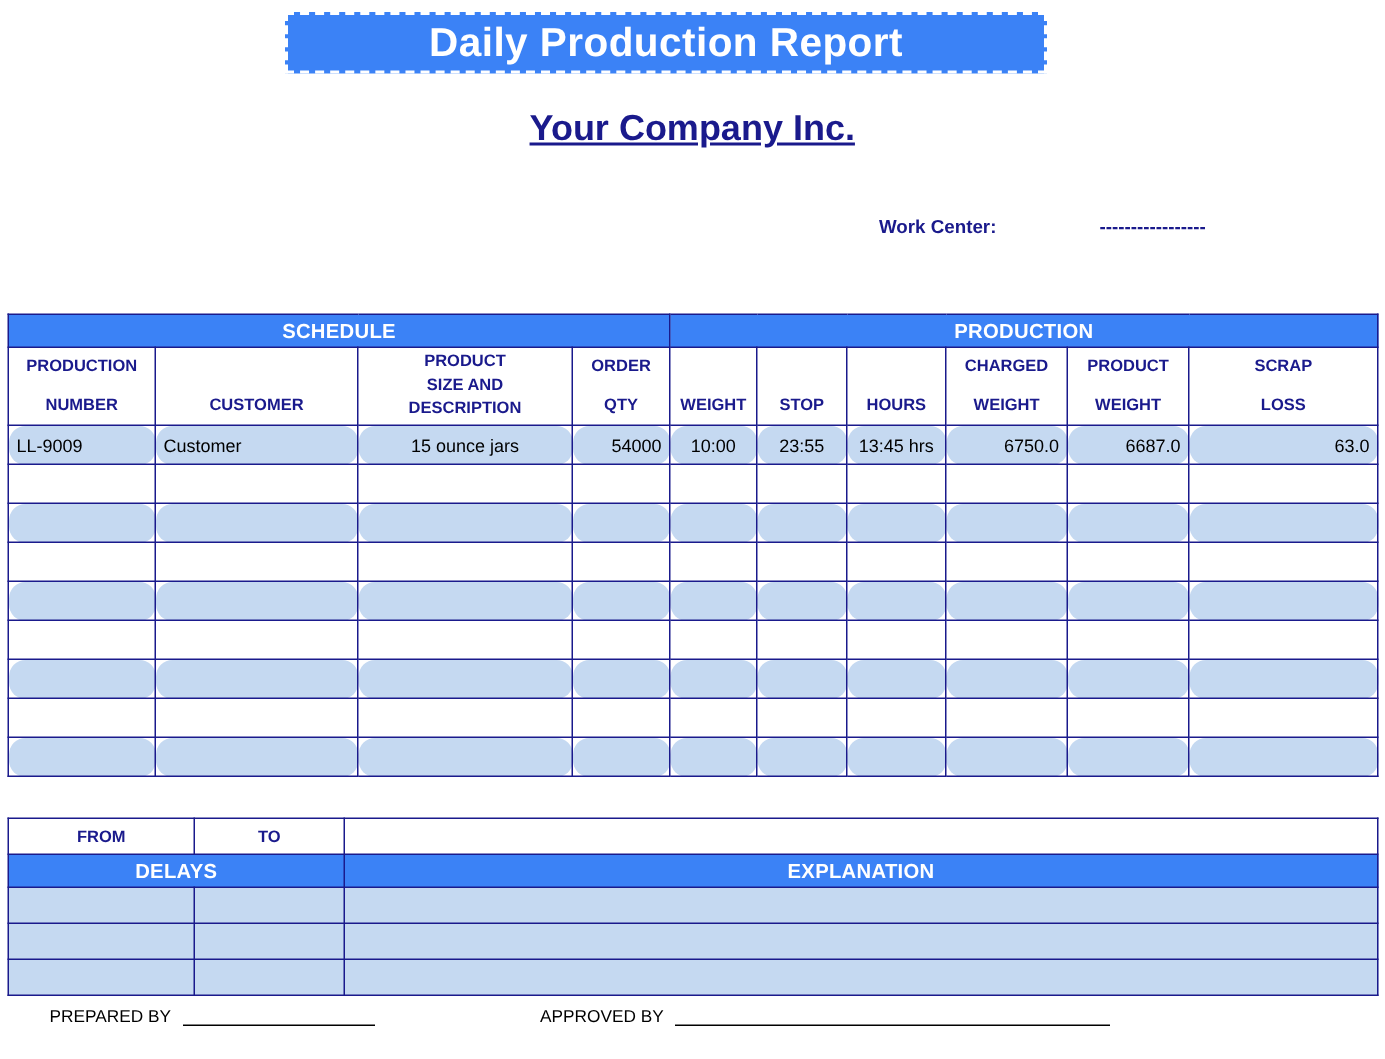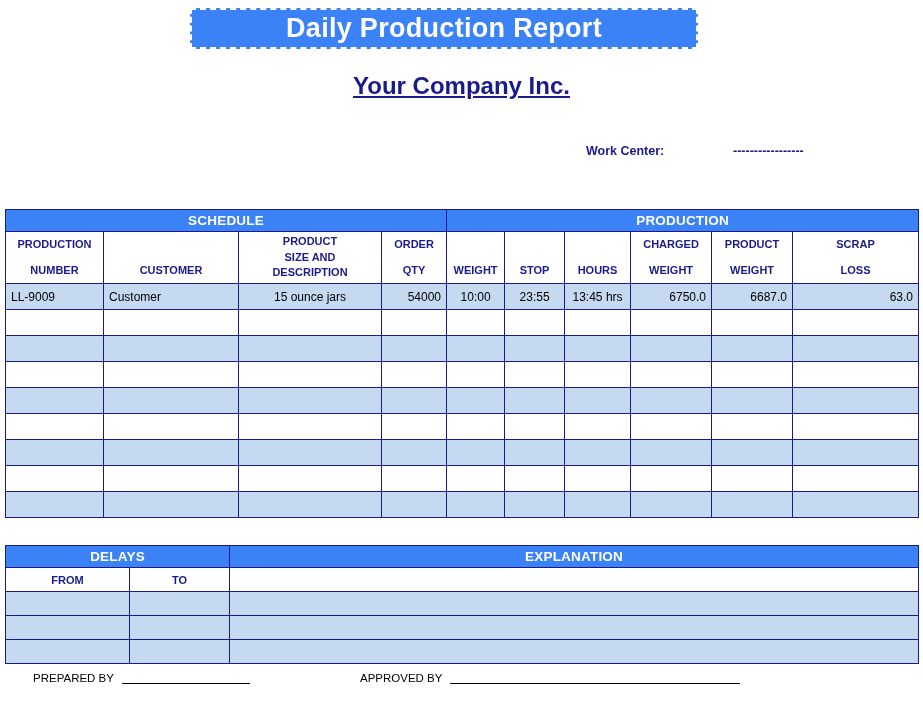--- a/index.html
+++ b/index.html
@@ -110,21 +110,21 @@
     vertical-align: bottom;
     padding-bottom: 4px;
   }
   .data-row td {
     height: 26px;
     font-size: 12px;
     color: #000000;
     padding: 0 5px;
     vertical-align: middle;
   }
-  .data-row.shade td { background: #c5d9f1; }
+  .data-row.shade td { background: #c5d9f1; border-radius: 11px; }
   .data-row.blank td { height: 26px; }
   .al { text-align: left; }
   .ac { text-align: center; }
   .ar { text-align: right; }
 
   
   .main-table col.c0 { width: 98px; }
   .main-table col.c1 { width: 135px; }
   .main-table col.c2 { width: 143px; }
   .main-table col.c3 { width: 65px; }
@@ -377,27 +377,27 @@
 </table>
 
 <table class="delays-table">
   <colgroup>
     <col class="d0">
       <col class="d1">
       <col class="d2">
   </colgroup>
   <tbody>
     <tr>
-      <td class="band" colspan="2">DELAYS</td>
-      <td class="band">EXPLANATION</td>
-    </tr>
-    <tr>
       <td class="subhdr">FROM</td>
       <td class="subhdr">TO</td>
       <td class="subhdr"></td>
+    </tr>
+    <tr>
+      <td class="band" colspan="2">DELAYS</td>
+      <td class="band">EXPLANATION</td>
     </tr>
     <tr class="drow">
       <td></td>
       <td></td>
       <td></td>
     </tr>
     <tr class="drow">
       <td></td>
       <td></td>
       <td></td>

